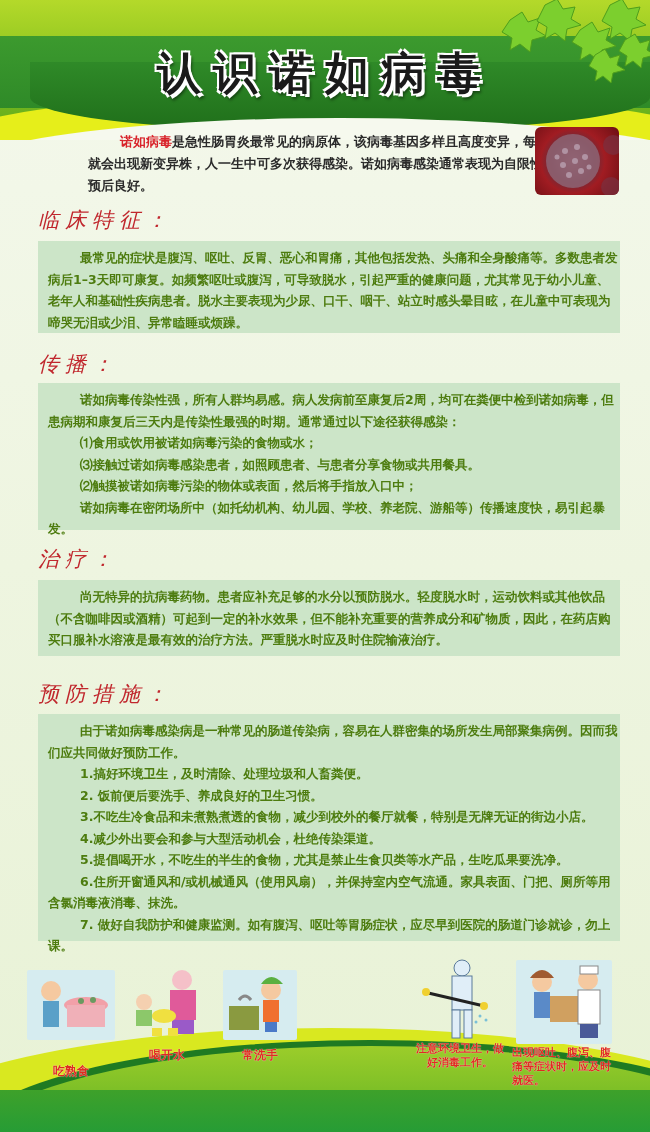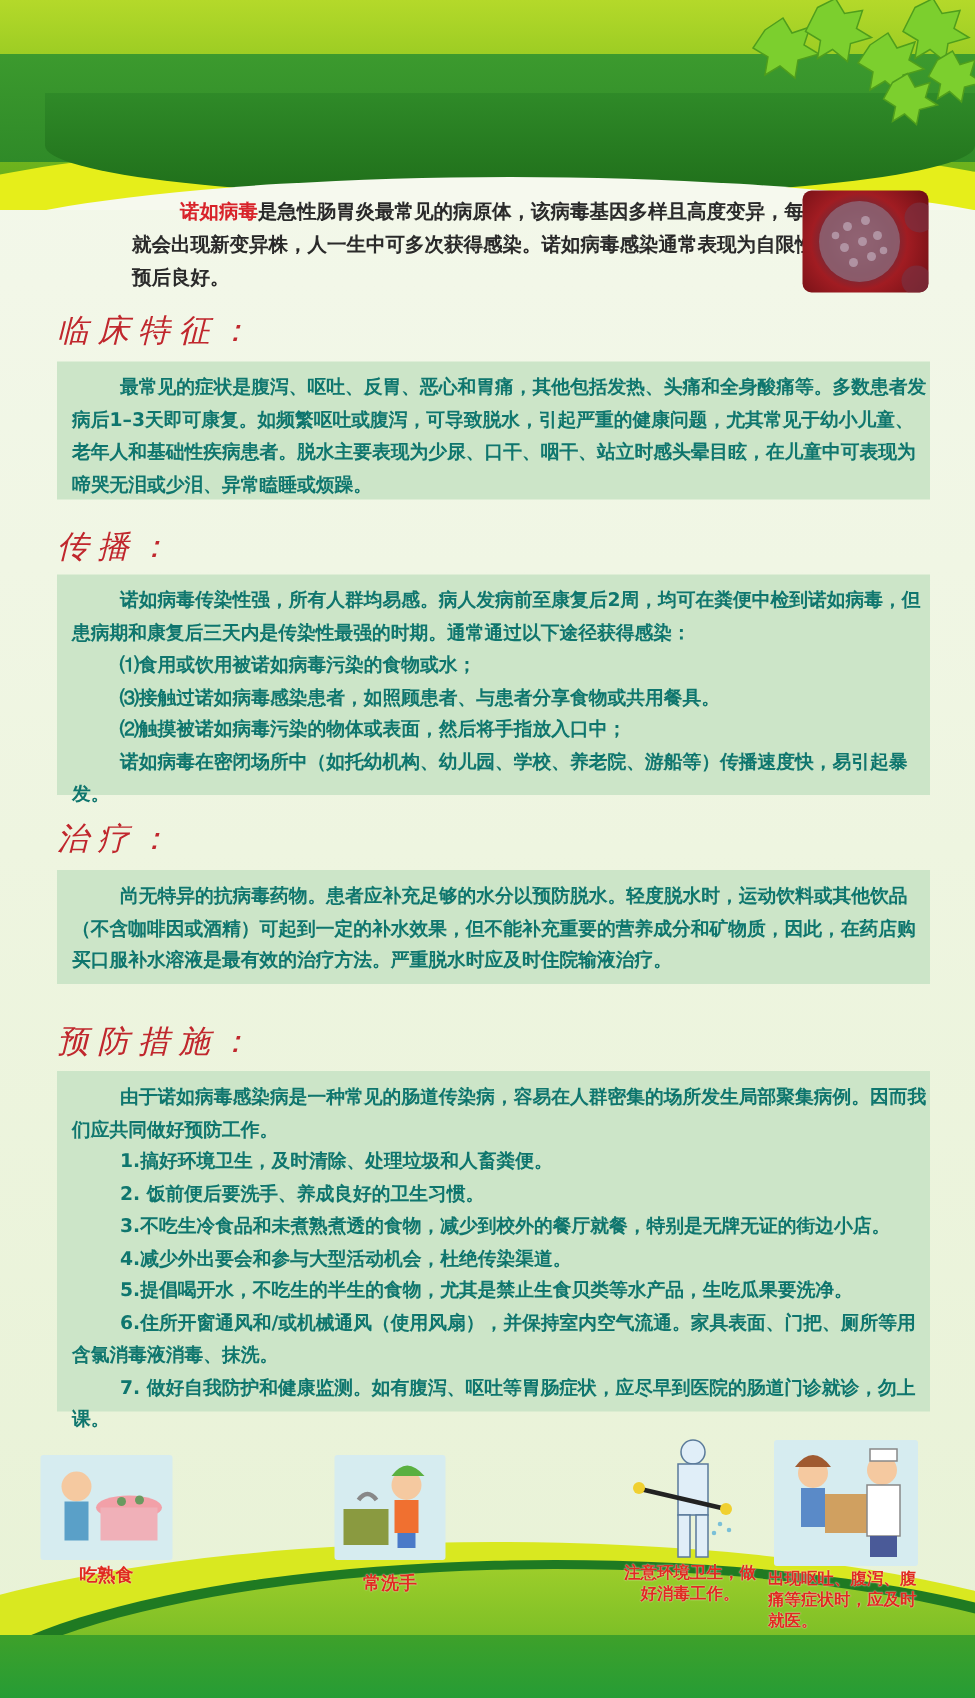--- a/index.html
+++ b/index.html
@@ -71,21 +71,21 @@
   
   .sec-title {
     position: absolute; left: 38px;
     font-family: "DejaVu Serif", serif; font-style: italic;
     font-size: 21px; color: #c0272d; letter-spacing: 6px;
   }
   .box {
     position: absolute; left: 38px; width: 582px;
     background: #cce5c8;
     padding: 6px 2px 8px 10px;
-    font-size: 12.5px; line-height: 21.5px; font-weight: bold; color: #0f766e;
+    font-size: 12.5px; line-height: 21.5px; font-weight: bold; color: #4d7c0f;
   }
   .box p { text-indent: 32px; }
   .box p.sub { text-indent: 0; padding-left: 32px; }
   
   .footer {
     position: absolute; left: 0; top: 1010px; width: 650px; height: 122px; overflow: hidden;
   }
   .footer .yellow {
     position: absolute; left: -120px; top: 18px; width: 900px; height: 220px; border-radius: 50%;
     background: #d9e820;
@@ -125,20 +125,21 @@
   <svg class="leaves" viewBox="0 0 150 100">
     <g fill="#7ccf2e" stroke="#4f9e1c" stroke-width="1">
       <path d="M10 20 l12 -8 l6 10 l12 -4 l-4 12 l10 6 l-14 4 l-2 12 l-10 -8 l-10 6 l2 -12 l-10 -6 z"></path>
       <path d="M45 5 l12 -6 l6 10 l12 -2 l-4 12 l10 6 l-14 4 l-2 12 l-10 -8 l-10 6 l2 -12 l-10 -6 z"></path>
       <path d="M80 30 l12 -8 l6 10 l12 -4 l-4 12 l10 6 l-14 4 l-2 12 l-10 -8 l-10 6 l2 -12 l-10 -6 z"></path>
       <path d="M110 5 l12 -6 l6 10 l12 -2 l-4 12 l10 6 l-14 4 l-2 12 l-10 -8 l-10 6 l2 -12 l-10 -6 z"></path>
       <path d="M95 55 l10 -6 l5 9 l10 -3 l-3 10 l8 5 l-12 3 l-2 10 l-8 -7 l-8 5 l2 -10 l-8 -5 z"></path>
       <path d="M125 40 l10 -6 l5 9 l10 -3 l-3 10 l8 5 l-12 3 l-2 10 l-8 -7 l-8 5 l2 -10 l-8 -5 z"></path>
     </g>
   </svg>
+  <div class="title">认识诺如病毒</div>
 </div>
 
 <div class="intro"><span class="hl">诺如病毒</span><span>是急性肠胃炎最常见的病原体，该病毒基因多样且高度变异，每隔数年就会出现新变异株，人一生中可多次获得感染。诺如病毒感染通常表现为自限性疾病，预后良好。</span></div>
 <div class="virus-img">
   <svg width="84" height="68" viewBox="0 0 84 68">
     <circle cx="38" cy="34" r="27" fill="#8d6070" opacity="0.9"></circle>
     <g fill="#b9a0b0" opacity="0.8">
       <circle cx="30" cy="24" r="3"></circle>
         <circle cx="42" cy="20" r="3"></circle>
         <circle cx="50" cy="30" r="3"></circle>
@@ -197,21 +198,36 @@
     <div class="pic" style="width:88px; height:70px; margin-top:12px">
       <svg width="80" height="64" viewBox="0 0 80 64">
           <ellipse cx="55" cy="32" rx="22" ry="8" fill="#f2a0a8"></ellipse>
           <rect x="36" y="32" width="38" height="22" fill="#f0b0b8"></rect>
           <circle cx="20" cy="18" r="10" fill="#f5c9a0"></circle>
           <rect x="12" y="28" width="16" height="26" fill="#5aa0c8"></rect>
           <circle cx="50" cy="28" r="3" fill="#6a9a60"></circle>
           <circle cx="62" cy="27" r="3" fill="#6a9a60"></circle>
         </svg>
     </div>
-    <div class="cap" style="margin-top:3px">吃熟食</div>
+    <div class="cap" style="margin-top:24px">吃熟食</div>
+  </div>
+  <div class="tip" style="left:122px; width:90px">
+    <div class="pic" style="width:86px; height:76px; margin-top:8px; background:transparent">
+      <svg width="86" height="76" viewBox="0 0 86 76">
+          <circle cx="20" cy="36" r="8" fill="#f5d0b0"></circle>
+          <rect x="12" y="44" width="16" height="16" fill="#8cc86a"></rect>
+          <circle cx="58" cy="14" r="10" fill="#f5c0c8"></circle>
+          <rect x="46" y="24" width="26" height="30" fill="#e05a9a"></rect>
+          <rect x="48" y="54" width="22" height="14" fill="#9a5ac8"></rect>
+          <ellipse cx="40" cy="50" rx="12" ry="7" fill="#f0e040"></ellipse>
+          <rect x="28" y="62" width="10" height="8" fill="#f0e040"></rect>
+          <rect x="44" y="62" width="10" height="8" fill="#f0e040"></rect>
+        </svg>
+    </div>
+    <div class="cap" style="margin-top:6px">喝开水</div>
   </div>
   <div class="tip" style="left:222px; width:76px">
     <div class="pic" style="width:74px; height:70px; margin-top:12px">
       <svg width="70" height="66" viewBox="0 0 70 66">
           <rect x="4" y="34" width="30" height="24" fill="#8a9a40"></rect>
           <path d="M14 28 q6 -8 12 0" stroke="#888" stroke-width="3" fill="none"></path>
           <circle cx="46" cy="18" r="10" fill="#f5c9a0"></circle>
           <path d="M36 12 q10 -14 22 0" fill="#5ab040"></path>
           <rect x="38" y="28" width="16" height="22" fill="#f07030"></rect>
           <rect x="40" y="50" width="12" height="10" fill="#4a7ac8"></rect>

